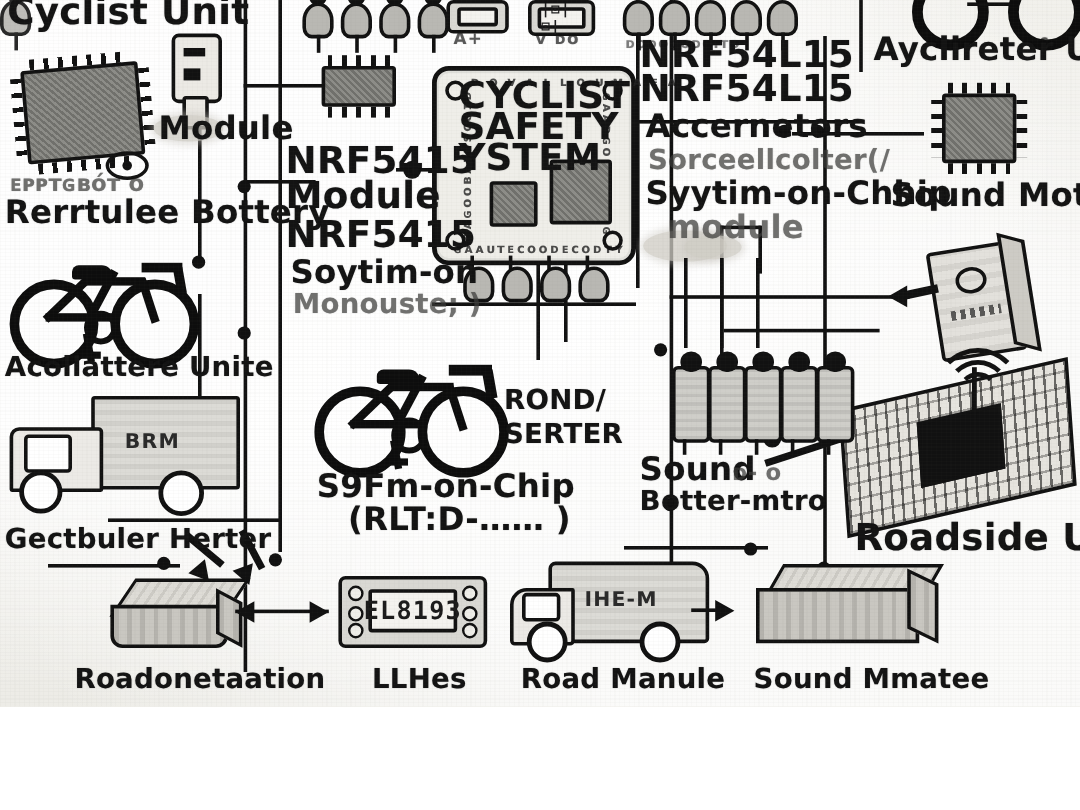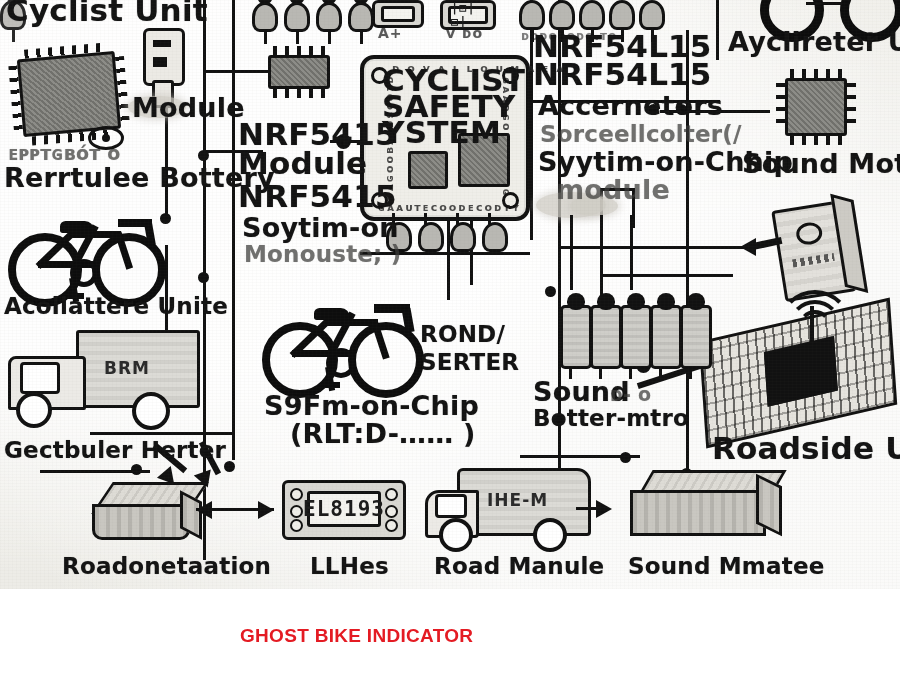--- a/index.html
+++ b/index.html
@@ -486,17 +486,14 @@
 
       <div class="lbl xl" style="left:712px;top:432px;">Roadside Unit</div>
       <div class="lbl md" style="left:62px;top:554px;">Roadonetaation</div>
       <div class="lbl md" style="left:310px;top:554px;">LLHes</div>
       <div class="lbl md" style="left:434px;top:554px;">Road Manule</div>
       <div class="lbl md" style="left:628px;top:554px;">Sound Mmatee</div>
 
     </div>
   </div>
 
-  <div id="caption">
-    <div class="ct">GHOST BIKE INDICATOR</div>
-  </div>
 
 </div>
 
 </body></html>

